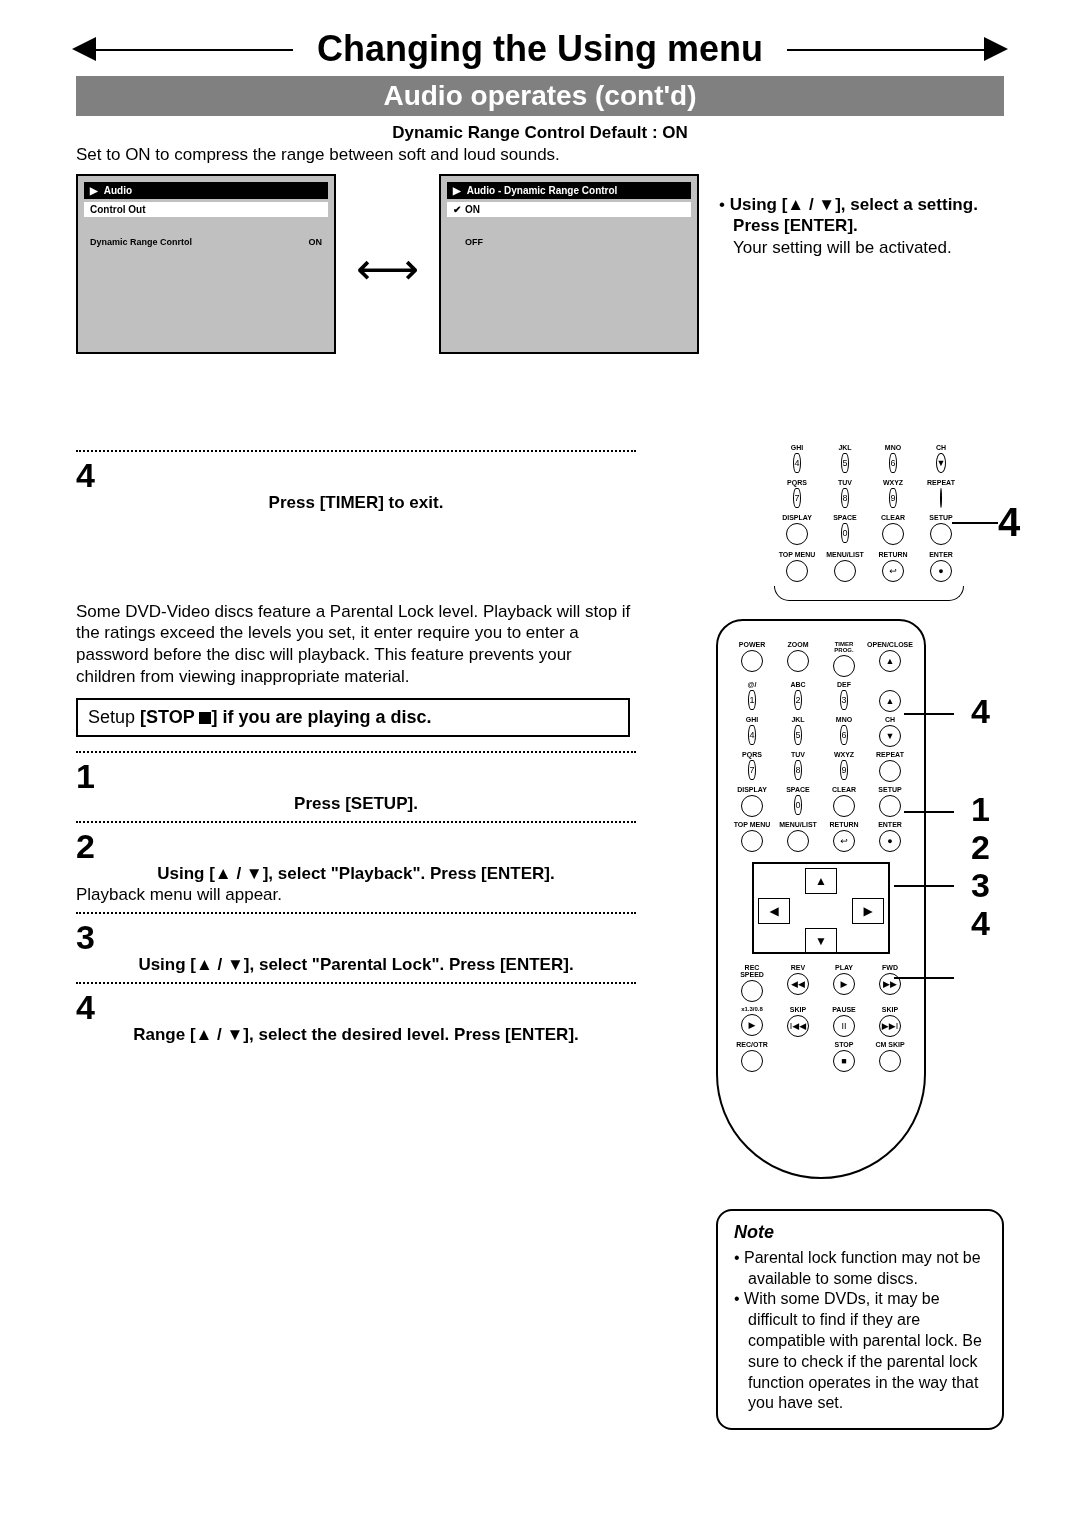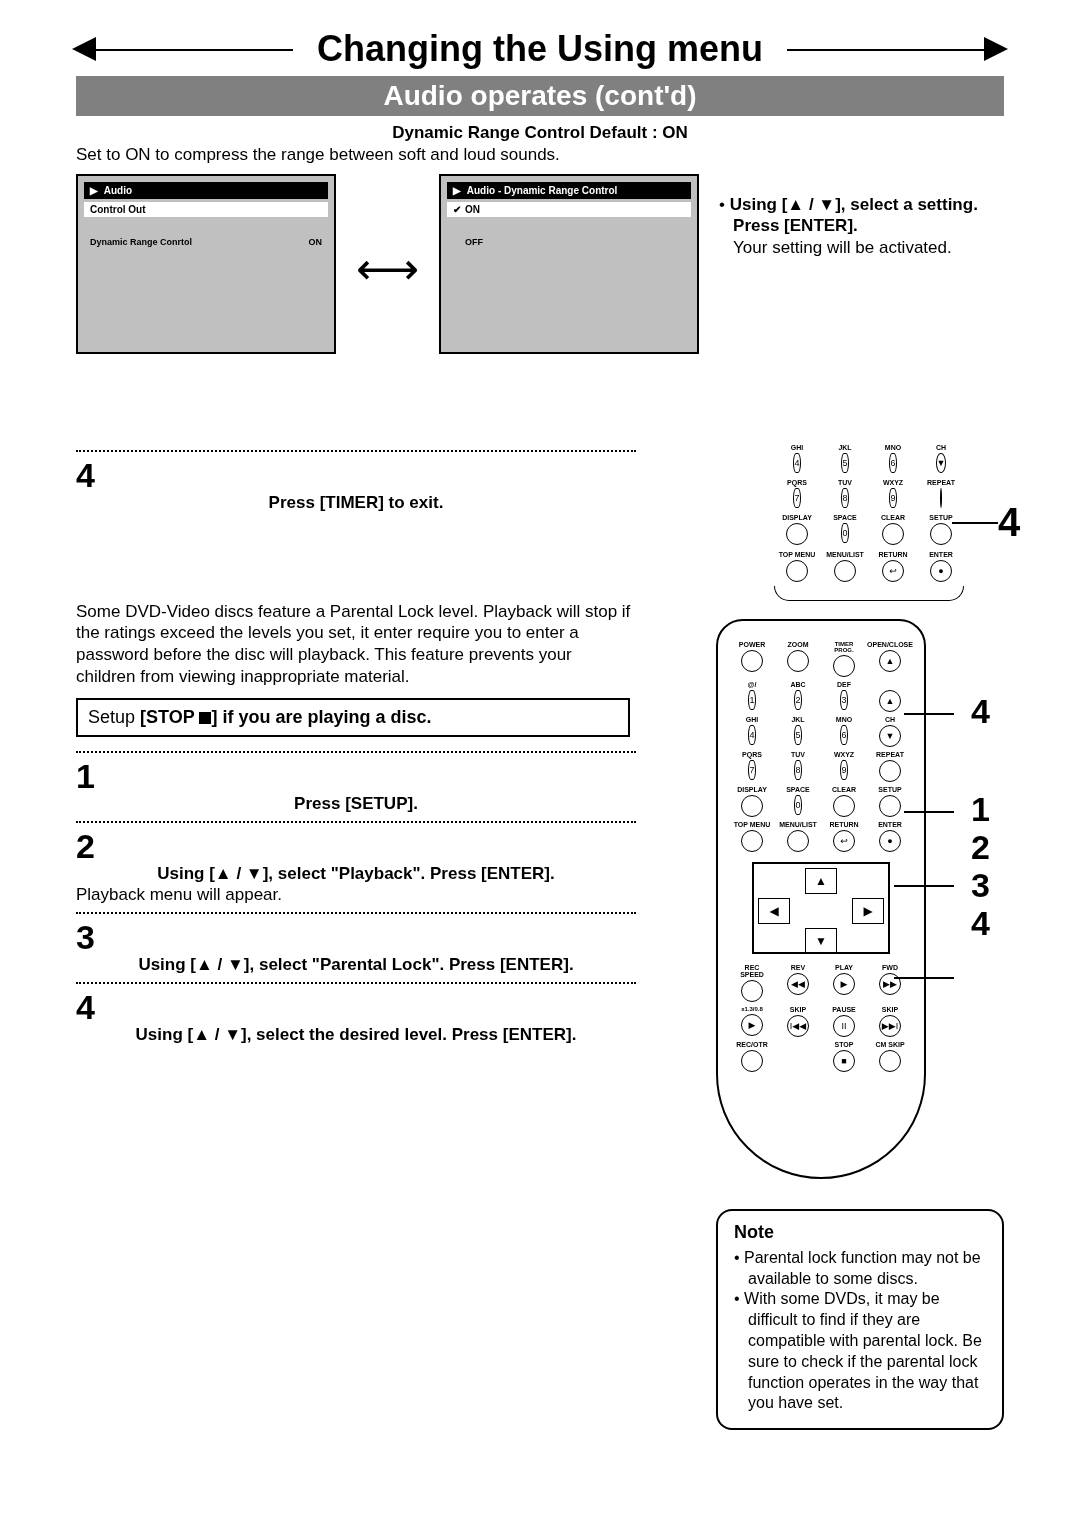--- a/index.html
+++ b/index.html
@@ -156,21 +156,21 @@
   .hr-line { position:absolute; height:2px; background:#000; }
 
   
   .note-box {
     border: 2.5px solid #000;
     border-radius: 16px;
     padding: 10px 16px 14px;
     font-size: 16px;
     line-height: 1.3;
   }
-  .note-box h3 { margin: 0 0 4px 0; font-size: 18px; }
+  .note-box h3 { margin: 0 0 4px 0; font-style: italic; font-size: 18px; }
   ul.bul { margin: 0; padding-left: 0; list-style: none; }
   ul.bul li { text-indent: -14px; padding-left: 14px; }
   ul.bul li::before { content: "•  "; }
   .stop-box {
     border: 2px solid #000;
     padding: 6px 10px;
     font-size: 18px;
     line-height: 1.3;
     display: inline-block;
   }
@@ -336,21 +336,21 @@
       <div class="step-num">2</div>
       <div class="body-text bold">Using [▲ / ▼], select "Playback". Press [ENTER].</div>
       <div class="body-text">Playback menu will appear.</div>
 
       <hr class="dotted">
       <div class="step-num">3</div>
       <div class="body-text bold">Using [▲ / ▼], select "Parental Lock". Press [ENTER].</div>
 
       <hr class="dotted">
       <div class="step-num">4</div>
-      <div class="body-text bold">Using [▲ / ▼], select the desired level. Press [ENTER].</div>
+      <div class="body-text bold">Range [▲ / ▼], select the desired level. Press [ENTER].</div>
     </div>
 
     <div style="flex:1; position:relative; padding-left:60px; padding-top:18px;">
       <div class="remote-lg">
         <div class="remote-grid">
 
           <div class="cg">
               <div class="rlbl">POWER</div>
               <div class="rbtn round"></div>
             </div>

